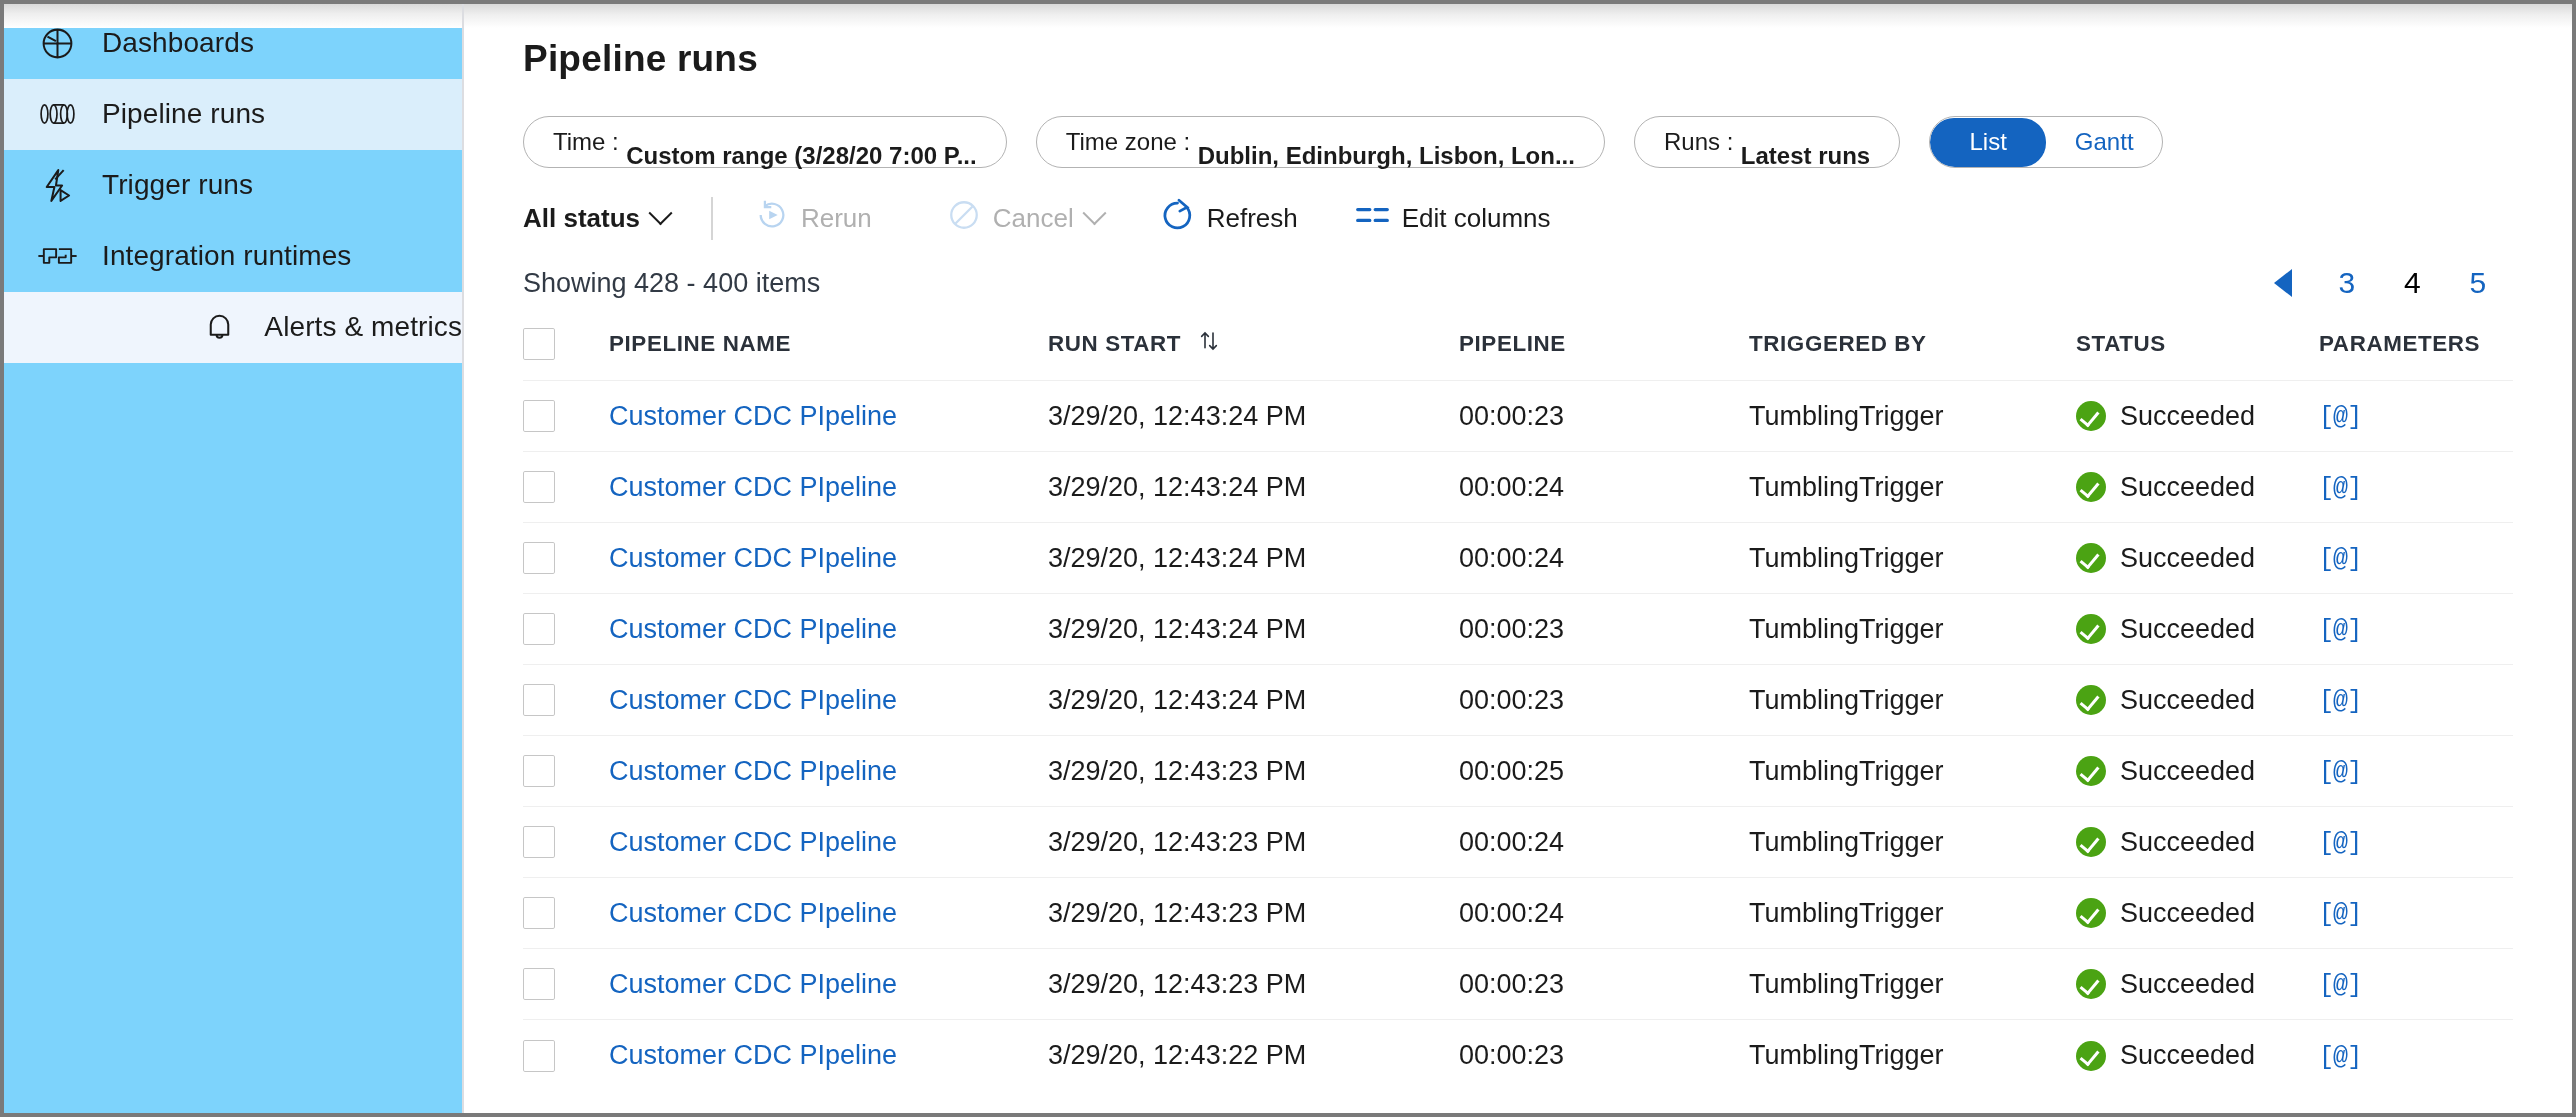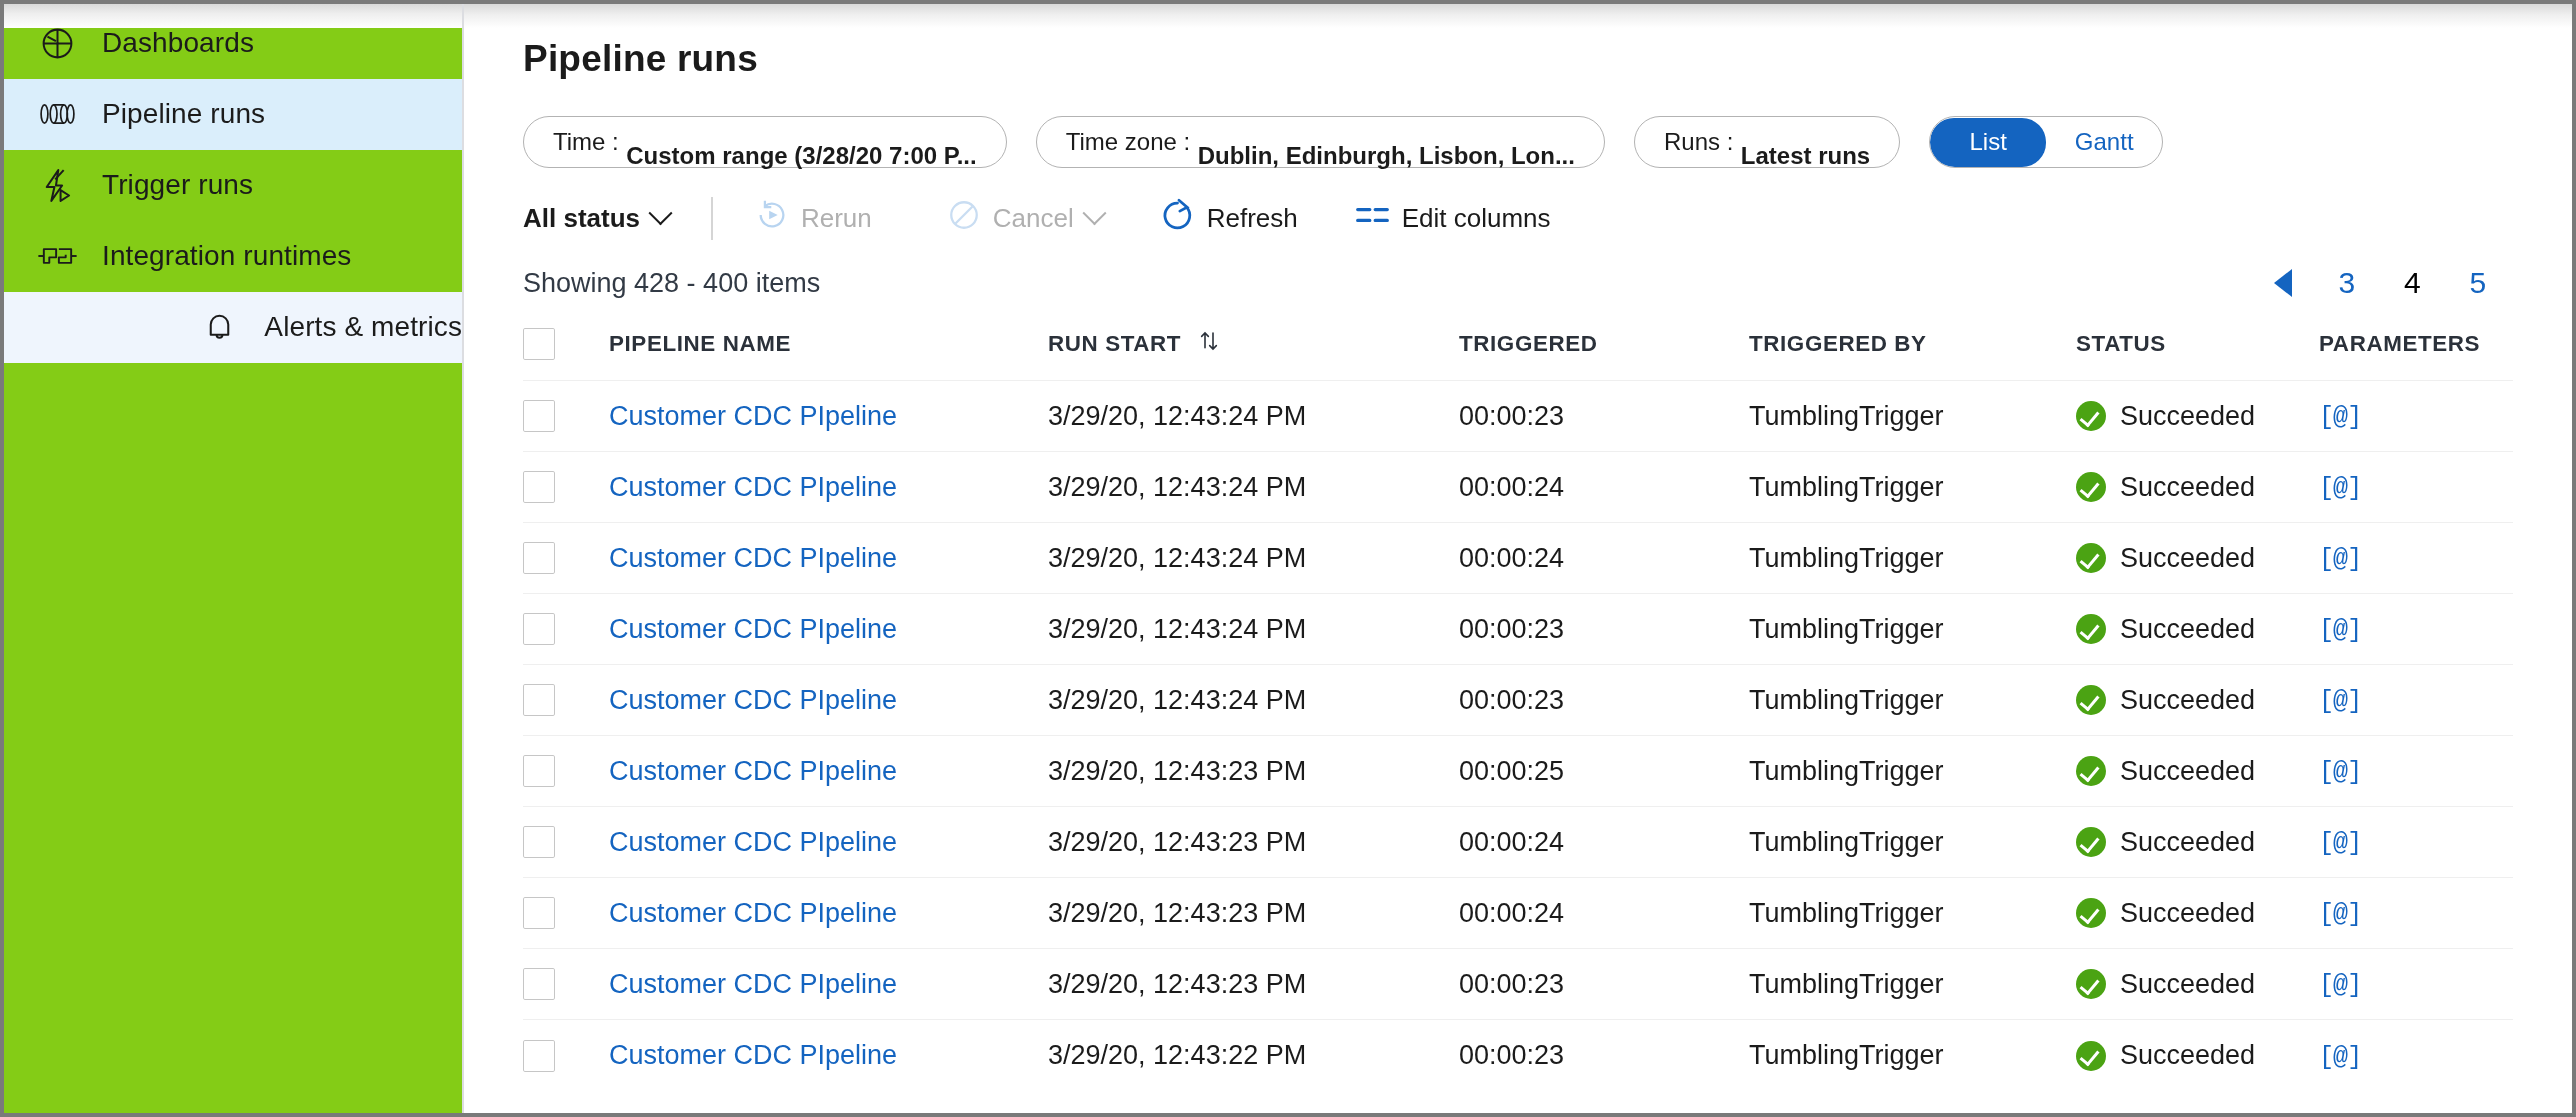--- a/index.html
+++ b/index.html
@@ -20,21 +20,21 @@
     border: 4.7px solid #7a7a7a;
     display: flex;
     overflow: hidden;
   }
 
   
   #sidebar {
     width: 460px;
     flex: 0 0 460px;
     height: 100%;
-    background: #84cc16;
+    background: #7dd3fc;
     border-right: 2.8px solid #dcdde1;
     position: relative;
     padding-top: 3.7px;
   }
   #sidebar-gradient {
     position: absolute;
     left: 0; right: 0; top: 0;
     height: 24px;
     background: linear-gradient(to bottom, #d9d9d9 0%, #eeeeee 40%, #ffffff 100%);
     pointer-events: none;
@@ -451,21 +451,21 @@
             <th>PIPELINE NAME</th>
             <th>
               <span>RUN START</span>
               <span class="sort-icon">
                 <svg width="24" height="24" viewBox="0 0 18 18" fill="none" stroke="#2b313a" stroke-width="1.2" stroke-linecap="round">
                   <path d="M6 14 L6 3 M3.5 5.5 L6 3 L8.5 5.5"></path>
                   <path d="M12 3 L12 15 M9.5 12.5 L12 15 L14.5 12.5"></path>
                 </svg>
               </span>
             </th>
-            <th>TRIGGERED</th>
+            <th>PIPELINE</th>
             <th>TRIGGERED BY</th>
             <th>STATUS</th>
             <th>PARAMETERS</th>
           </tr>
         </thead>
         <tbody id="table-body">
             <tr>
               <td>
                 <span class="cbox"></span>
               </td>

